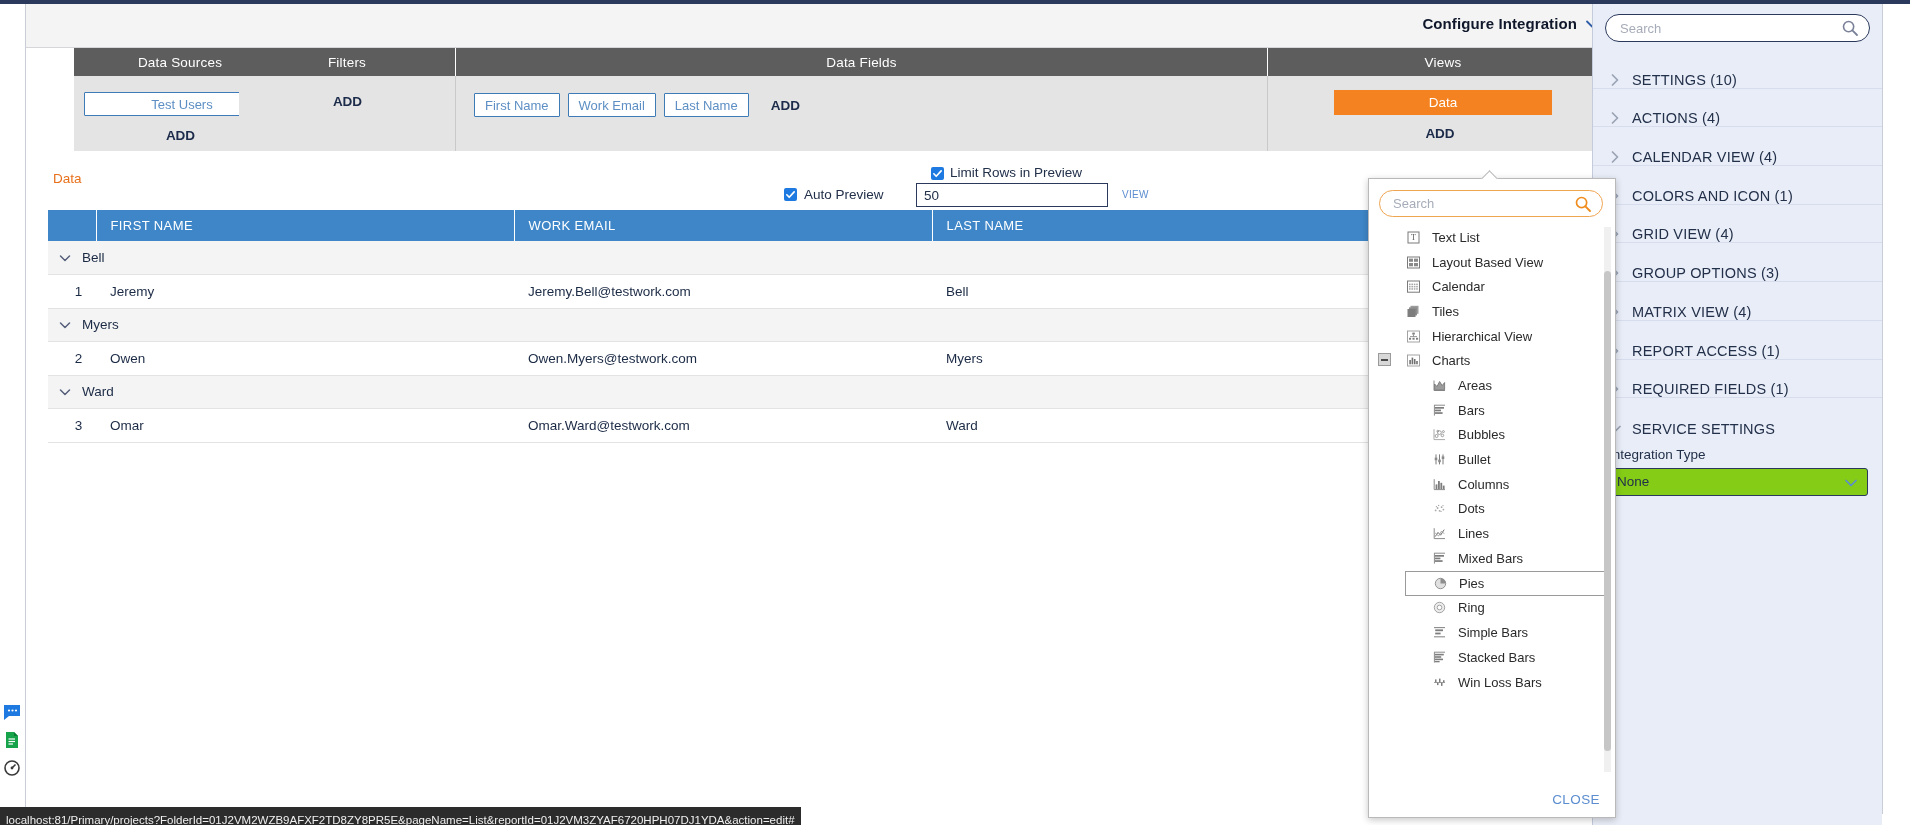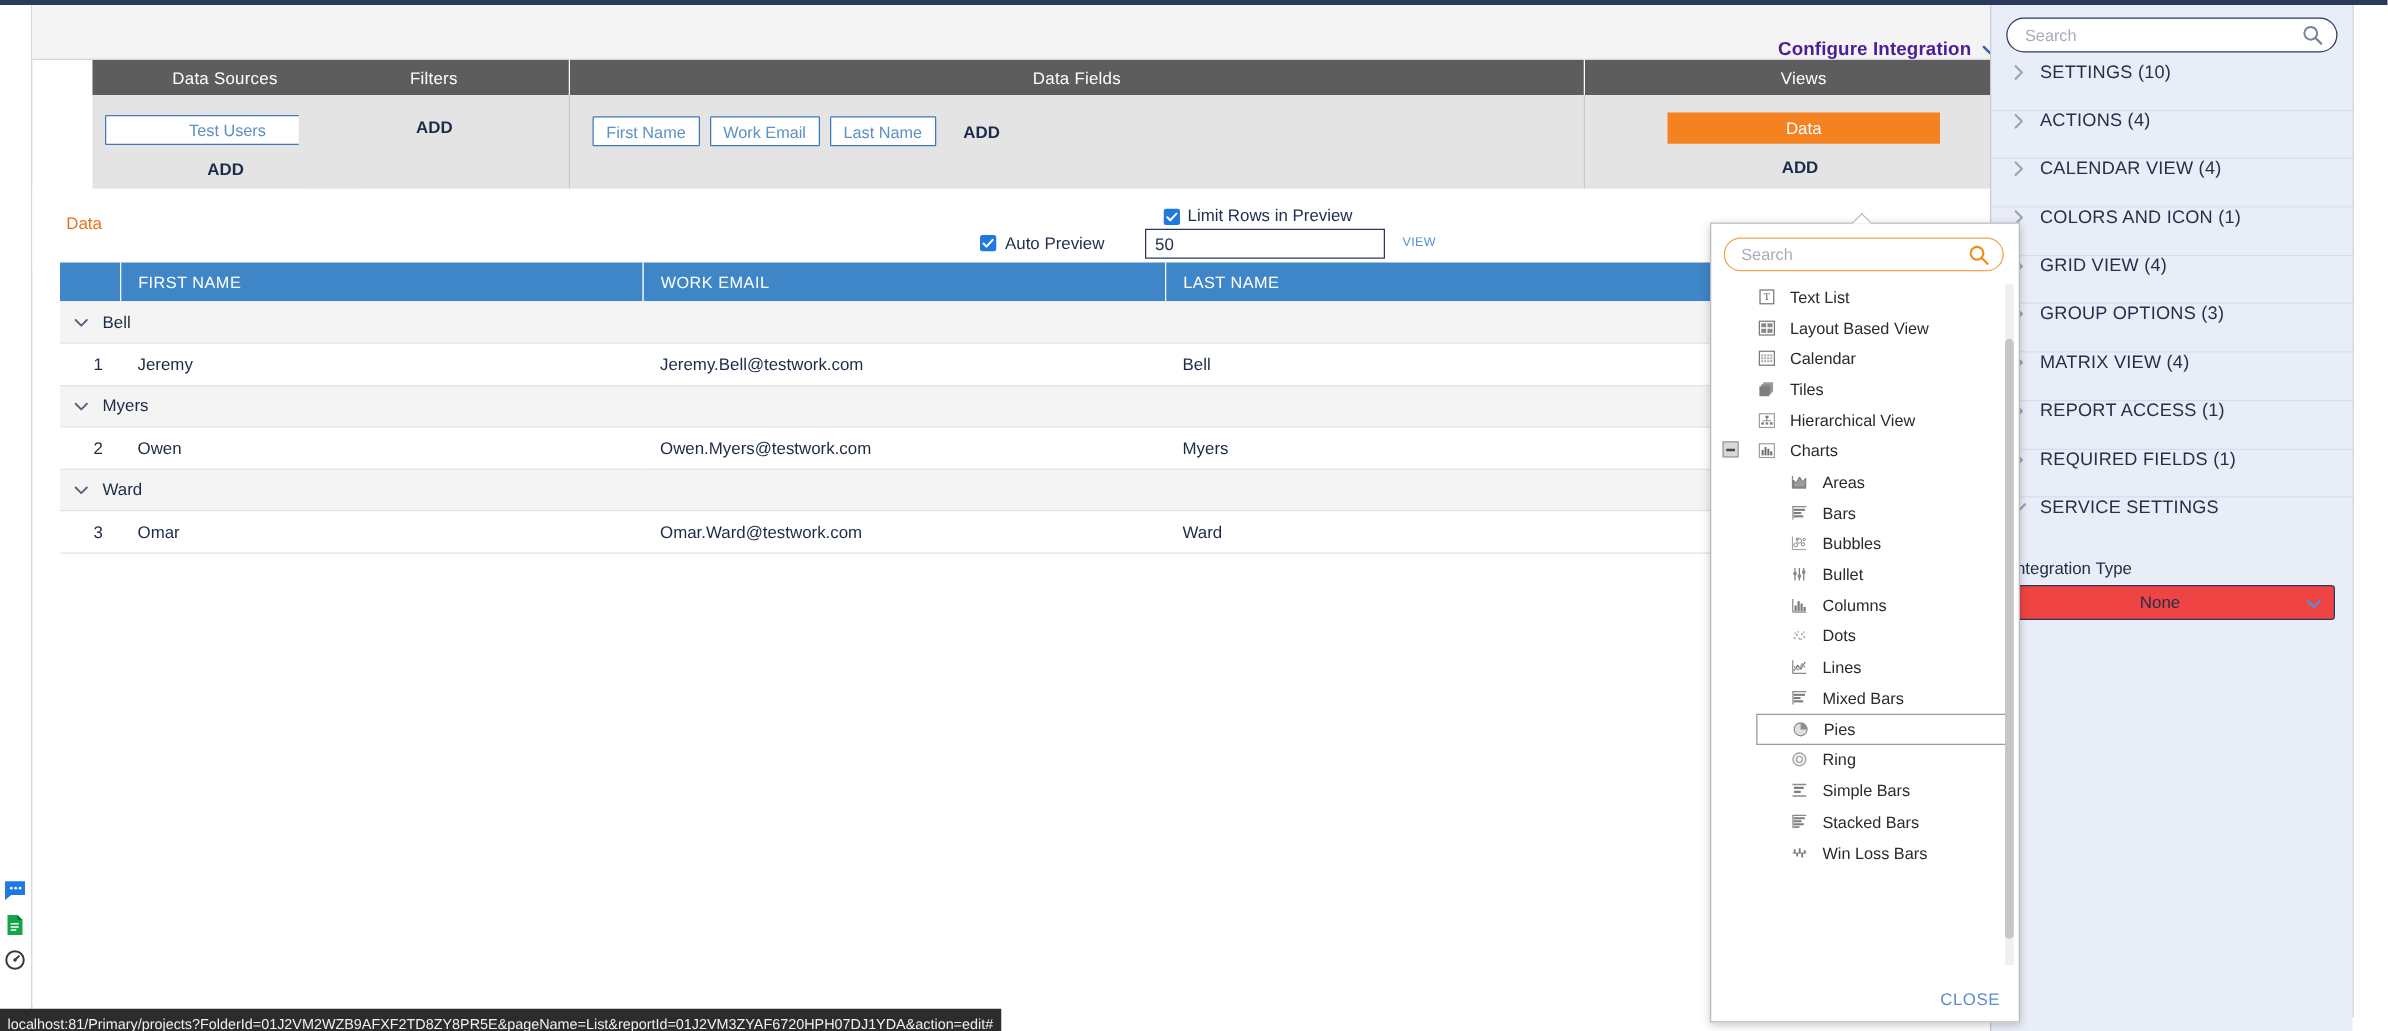--- a/index.html
+++ b/index.html
@@ -63,51 +63,51 @@
     background: #ffffff; padding: 0 32px 0 14px;
     font-family: "Liberation Sans", sans-serif; font-size: 13px; color: #22304a;
     outline: none;
   }
   #props-search::placeholder { color: #a6acb8; }
   .srch-ic {
     position: absolute; right: 11px; top: 5px; width: 18px; height: 18px;
     pointer-events: none;
   }
   .prop-row {
-    height: 38.7px; display: flex; align-items: flex-start;
+    height: 38.7px; display: flex; align-items: flex-end;
     padding-left: 14px;
     border-bottom: 1px solid #d7dded;
     font-size: 14.5px; color: #22304a; letter-spacing: .2px;
   }
   .prop-row .chev { width: 16px; height: 16px; margin-right: 9px; flex: none; }
   .prop-body { padding: 4px 14px 0 14px; }
   .prop-label { font-size: 13.5px; color: #22304a; margin: 6px 0 6px 2px; }
   .prop-select {
     position: relative; width: 100%; height: 28px;
-    background: #ef4444; border: 1px solid #2b3a5c; border-radius: 3px;
+    background: #84cc16; border: 1px solid #2b3a5c; border-radius: 3px;
     display: flex; align-items: center; padding: 0 28px 0 9px;
-    font-size: 13.5px; color: #22304a; justify-content: center;
+    font-size: 13.5px; color: #22304a;
   }
   .prop-select .dchev { position: absolute; right: 8px; top: 6px; width: 16px; height: 16px; }
 
   
   #main {
     position: absolute; left: 26px; top: 4px;
     width: 1592px; height: 800px; background: #ffffff;
   }
 
   
   #cfgbar {
     position: absolute; left: 0; top: 0; width: 1592px; height: 44px;
     background: #f4f4f5; border-bottom: 1px solid #d6d6d8;
   }
   #cfg-link {
     position: absolute; right: 19px; top: 11px;
-    font-size: 15px; color: #4c1d95; font-weight: bold; letter-spacing: .1px;
-    display: flex; align-items: center; gap: 8px; cursor: pointer; margin-top: 16px;
+    font-size: 15px; color: #0f172a; font-weight: bold; letter-spacing: .1px;
+    display: flex; align-items: center; gap: 8px; cursor: pointer;
   }
   #cfg-link .dchev { width: 14px; height: 14px; }
 
   
   #builder { position: absolute; left: 0; top: 44px; width: 1592px; height: 103px; }
   .bcol { position: absolute; top: 0; height: 103px; }
   .bhead {
     height: 28px; background: #5d5d5d; color: #ffffff;
     display: flex; align-items: center; justify-content: center;
     font-size: 13.5px; letter-spacing: .2px;

